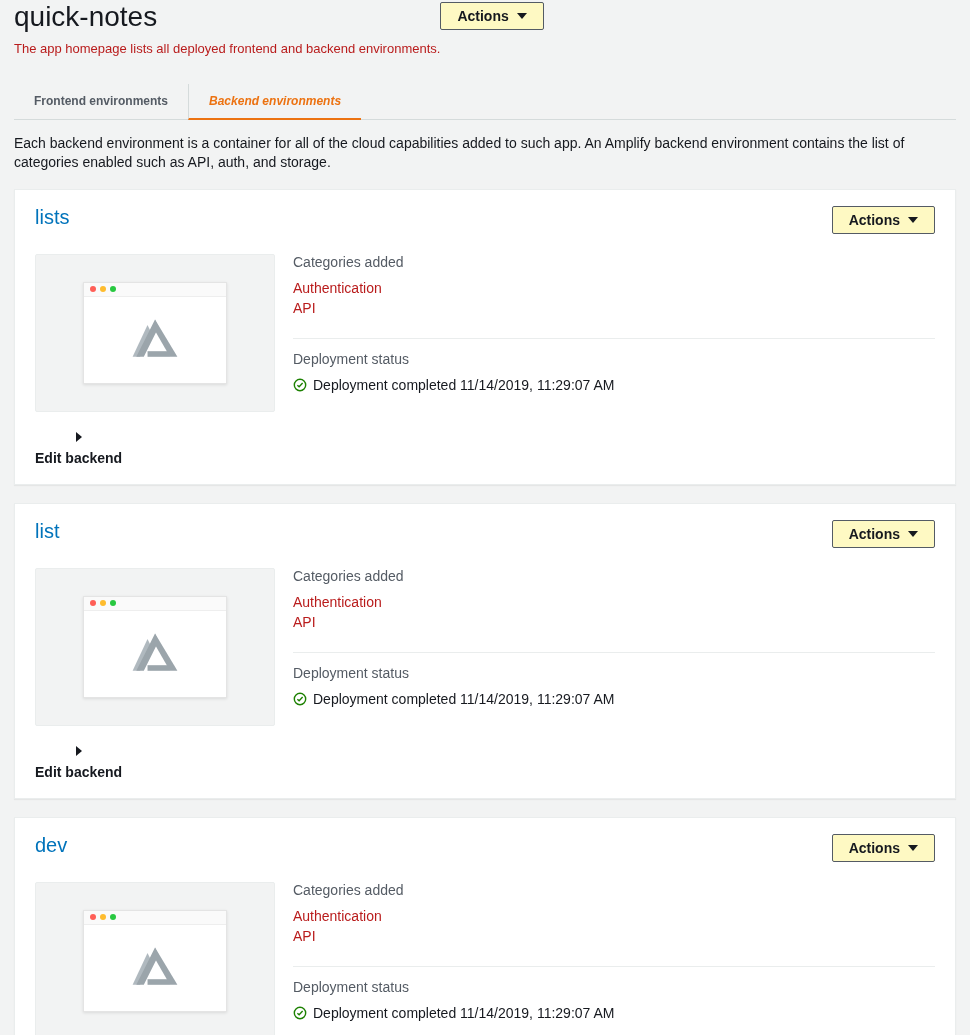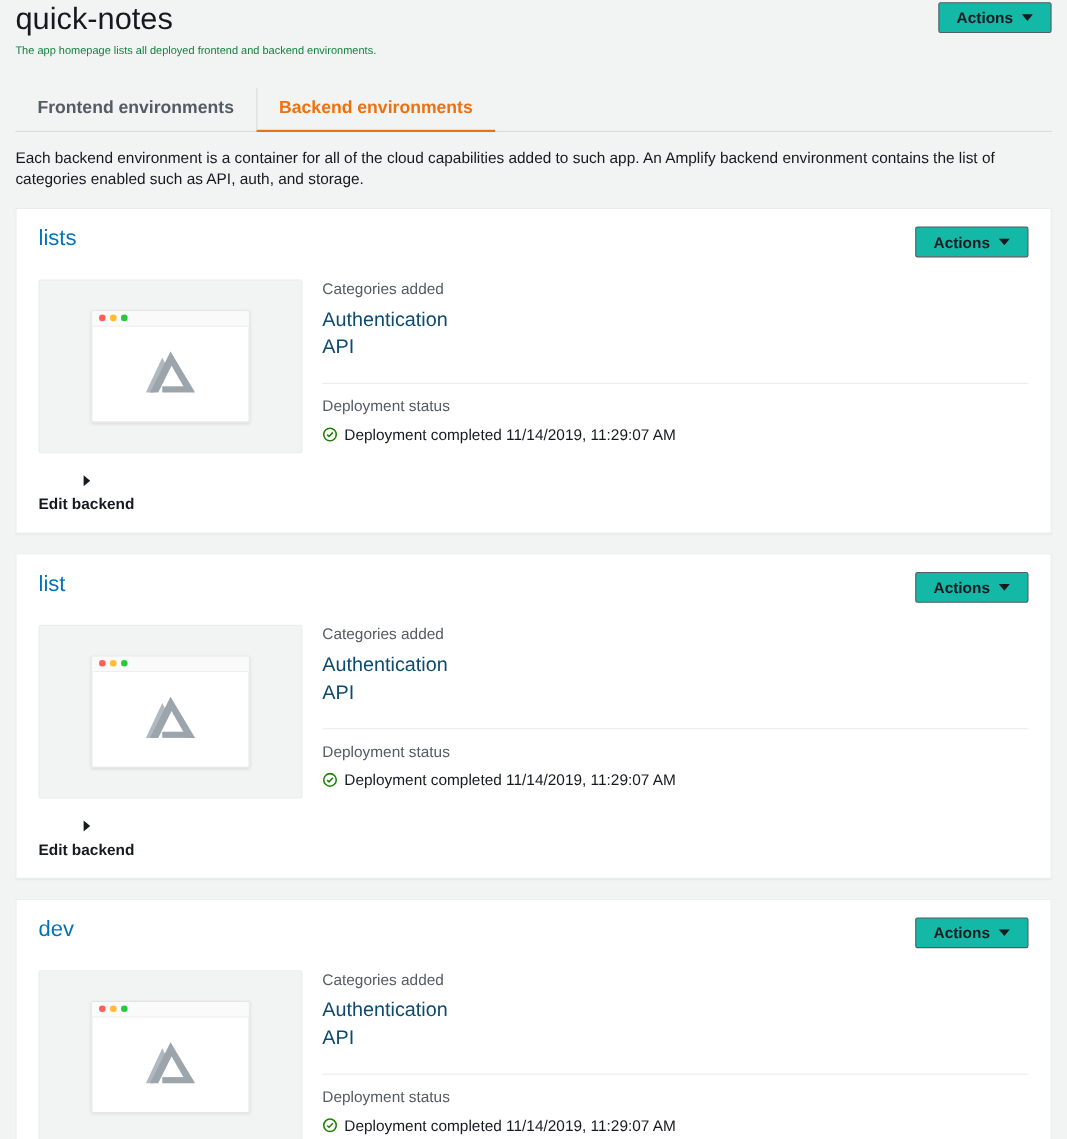--- a/index.html
+++ b/index.html
@@ -8,37 +8,36 @@
     padding: 0 14px 24px 14px;
     background: #f2f3f3;
     font-family: "Amazon Ember", "Helvetica Neue", Arial, sans-serif;
     color: #16191f;
     font-size: 14px;
   }
 
   
   .page-header {
     display: flex;
-    justify-content: space-between;
     align-items: flex-start;
     padding-top: 2px;
   }
   .page-title {
     font-size: 28px;
     font-weight: 400;
     margin: 0;
     line-height: 1.1;
   }
   .page-subtitle {
     margin: 8px 0 0 0;
-    font-size: 10px;
-    color: #15803d;
+    font-size: 13px;
+    color: #b91c1c;
   }
   .actions-btn {
-    background: #14b8a6;
+    background: #fef9c3;
     border: 1px solid #545b64;
     color: #16191f;
     font-weight: 700;
     font-size: 14px;
     padding: 5px 16px;
     border-radius: 2px;
     cursor: pointer;
     display: inline-flex;
     align-items: center;
     gap: 8px;
@@ -53,30 +52,31 @@
 
   
   .tabbar {
     margin-top: 28px;
     display: flex;
     border-bottom: 1px solid #d5dbdb;
   }
   .tab {
     padding: 10px 20px;
     font-weight: 700;
-    font-size: 16px;
+    font-size: 12px;
     color: #545b64;
     cursor: pointer;
     margin-bottom: -1px;
     border-bottom: 2px solid transparent;
   }
   .tab + .tab { border-left: 1px solid #d5dbdb; }
   .tab.active {
     color: #ec7211;
     border-bottom: 2px solid #ec7211;
+    font-style: italic;
   }
 
   .tab-desc {
     margin: 14px 0 16px 0;
     font-size: 14px;
     color: #16191f;
     line-height: 1.4;
   }
 
   
@@ -157,22 +157,22 @@
     border-bottom: 1px solid #eaeded;
     padding-bottom: 18px;
   }
   .cat-col {
     width: 176px;
     border-right: 1px solid #eaeded;
     padding-right: 16px;
   }
   .cat-col:last-child { border-right: none; }
   .link {
-    color: #0c4a6e;
-    font-size: 18px;
+    color: #b91c1c;
+    font-size: 14px;
     display: block;
     margin-bottom: 4px;
     cursor: pointer;
   }
 
   .status-sec { margin-top: 12px; }
   .status-line {
     display: flex;
     align-items: center;
     gap: 6px;

